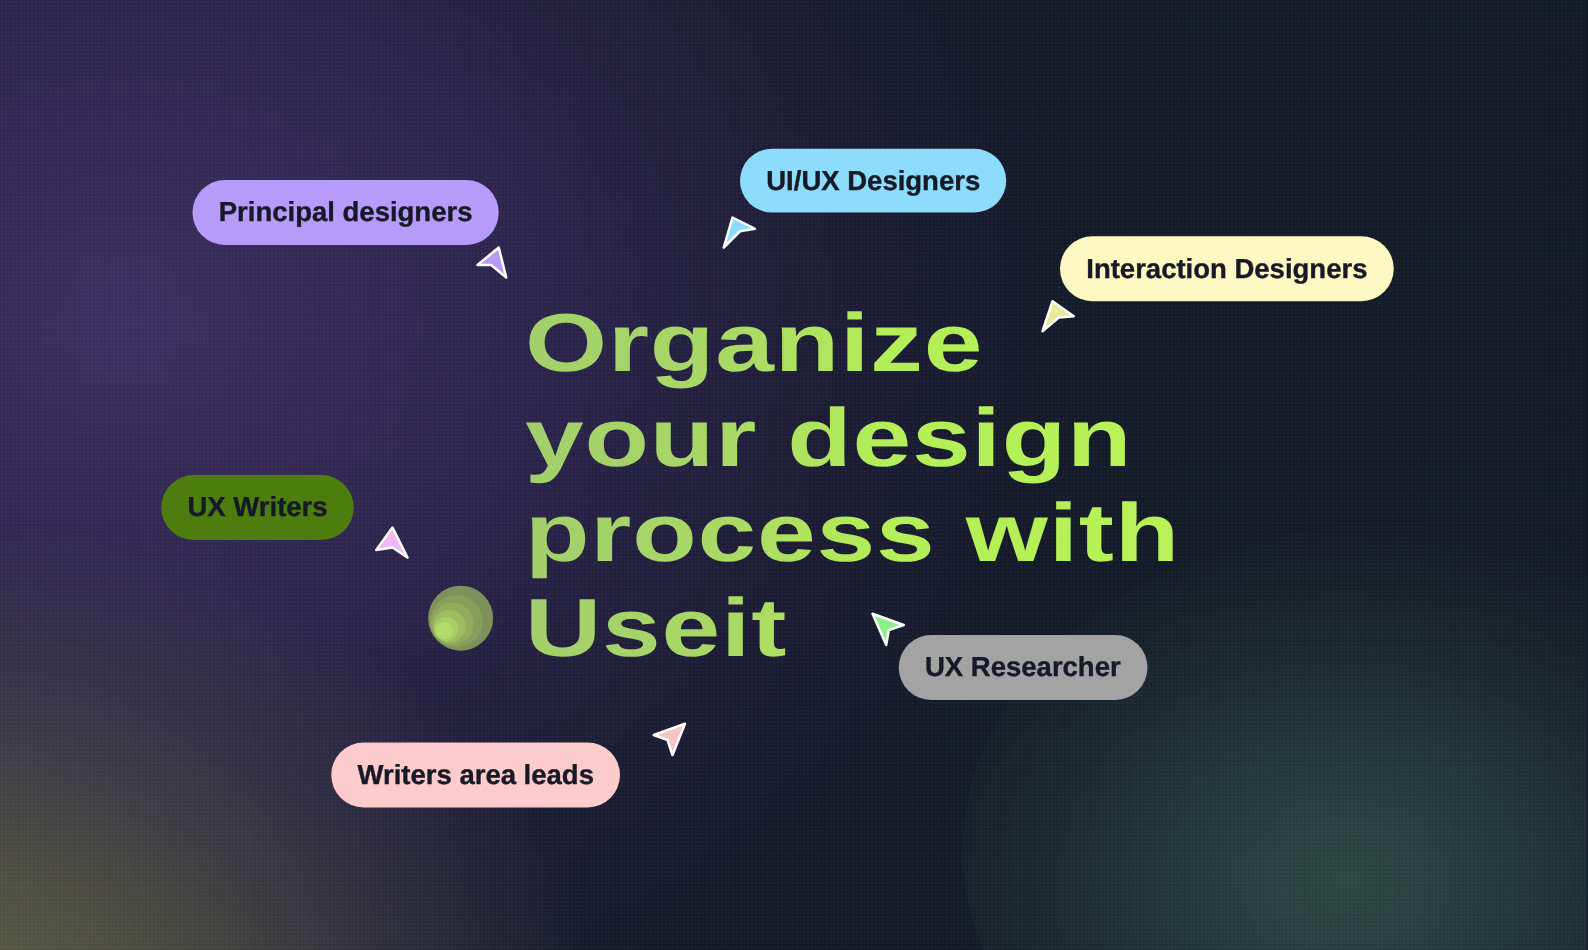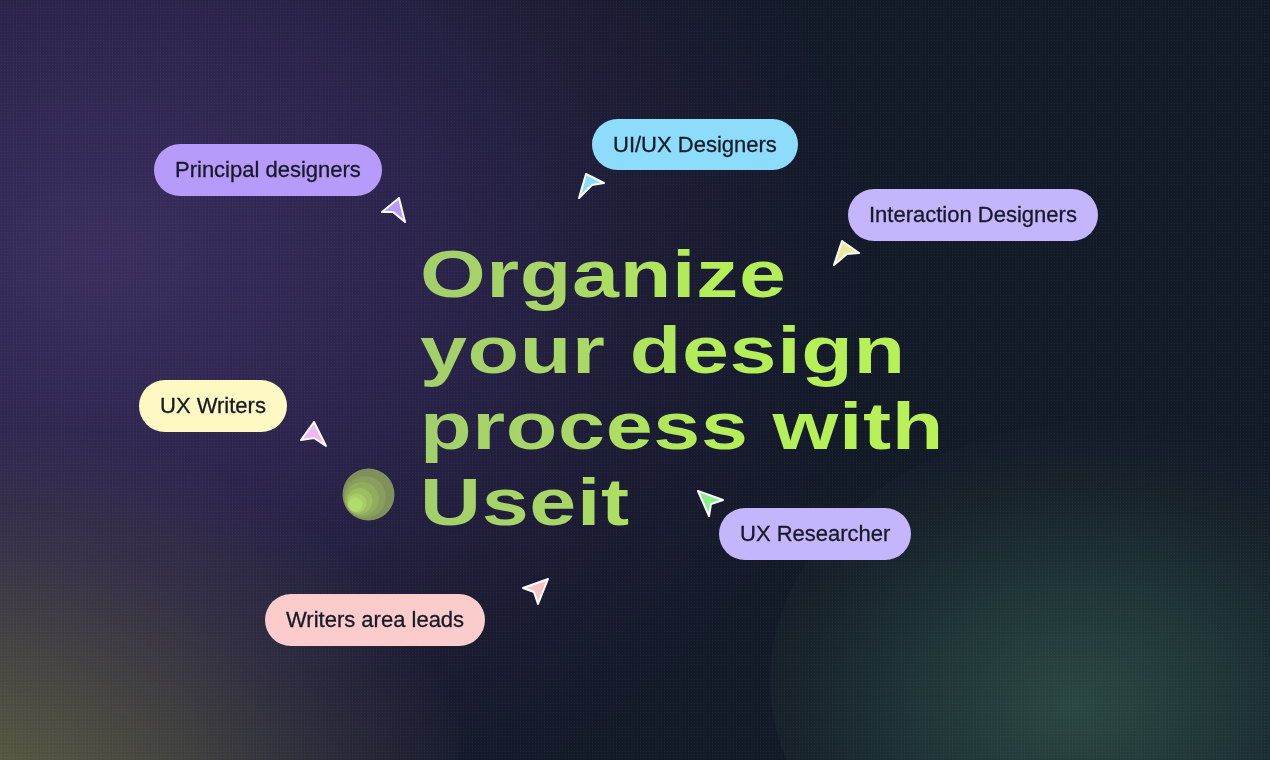--- a/index.html
+++ b/index.html
@@ -82,21 +82,21 @@
     .pill {
       position: absolute;
       height: 52px;
       border-radius: 26px;
       padding: 0 21px;
       display: flex;
       align-items: center;
       box-sizing: border-box;
       font-family: "Liberation Sans", sans-serif;
       font-size: 22px;
-      font-weight: 400;
+      font-weight: 700;
       color: #161a26;
       white-space: nowrap;
       cursor: pointer;
       -webkit-text-stroke: 0.3px #161a26;
     }
 
     
     .cursor {
       position: absolute;
       width: 30px;
@@ -151,39 +151,39 @@
 
   <div class="pill" style="left:592px; top:119px; background:#8ddcfc; height:51px;">
     <span>UI/UX Designers</span>
   </div>
   <div class="cursor" style="left:576px; top:170px;">
     <svg viewBox="0 0 30 30">
         <path d="M3 28 L10 4 L28 13 L16 15 Z" fill="#8ddcfc" stroke="#ffffff" stroke-width="2" stroke-linejoin="round"></path>
       </svg>
   </div>
 
-  <div class="pill" style="left:848px; top:189px; background:#c4b5fd;">
+  <div class="pill" style="left:848px; top:189px; background:#fef9c3;">
     <span>Interaction Designers</span>
   </div>
   <div class="cursor" style="left:831px; top:237px;">
     <svg viewBox="0 0 30 30">
         <path d="M3 28 L11 4 L28 16 L16 17 Z" fill="#eaea9a" stroke="#ffffff" stroke-width="2" stroke-linejoin="round"></path>
       </svg>
   </div>
 
-  <div class="pill" style="left:139px; top:380px; background:#fef9c3;">
+  <div class="pill" style="left:129px; top:380px; background:#4d7c0f;">
     <span>UX Writers</span>
   </div>
   <div class="cursor" style="left:298px; top:418px;">
     <svg viewBox="0 0 30 30">
         <path d="M28 28 L16 4 L3 22 L16 20 Z" fill="#f0b6f6" stroke="#ffffff" stroke-width="2" stroke-linejoin="round"></path>
       </svg>
   </div>
 
-  <div class="pill" style="left:719px; top:508px; background:#c4b5fd;">
+  <div class="pill" style="left:719px; top:508px; background:#a3a3a3;">
     <span>UX Researcher</span>
   </div>
   <div class="cursor" style="left:695px; top:488px;">
     <svg viewBox="0 0 30 30">
         <path d="M3 3 L28 12 L16 16 L14 28 Z" fill="#8bf08a" stroke="#ffffff" stroke-width="2" stroke-linejoin="round"></path>
       </svg>
   </div>
 
   <div class="pill" style="left:265px; top:594px; background:#fccccc;">
     <span>Writers area leads</span>

